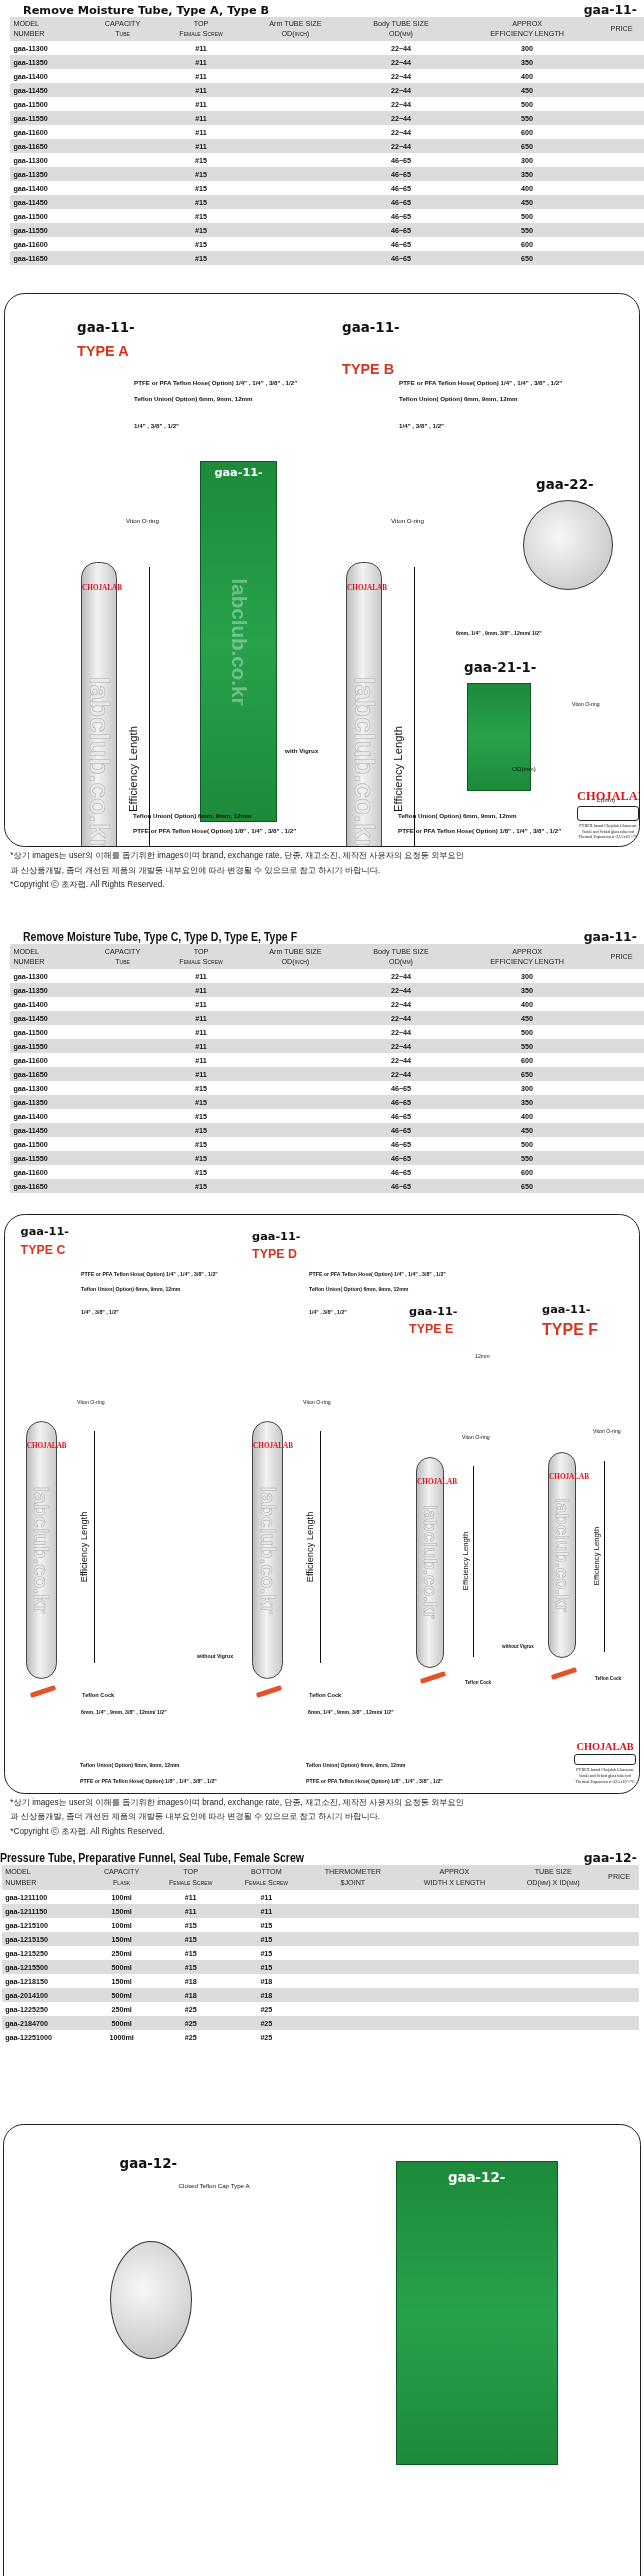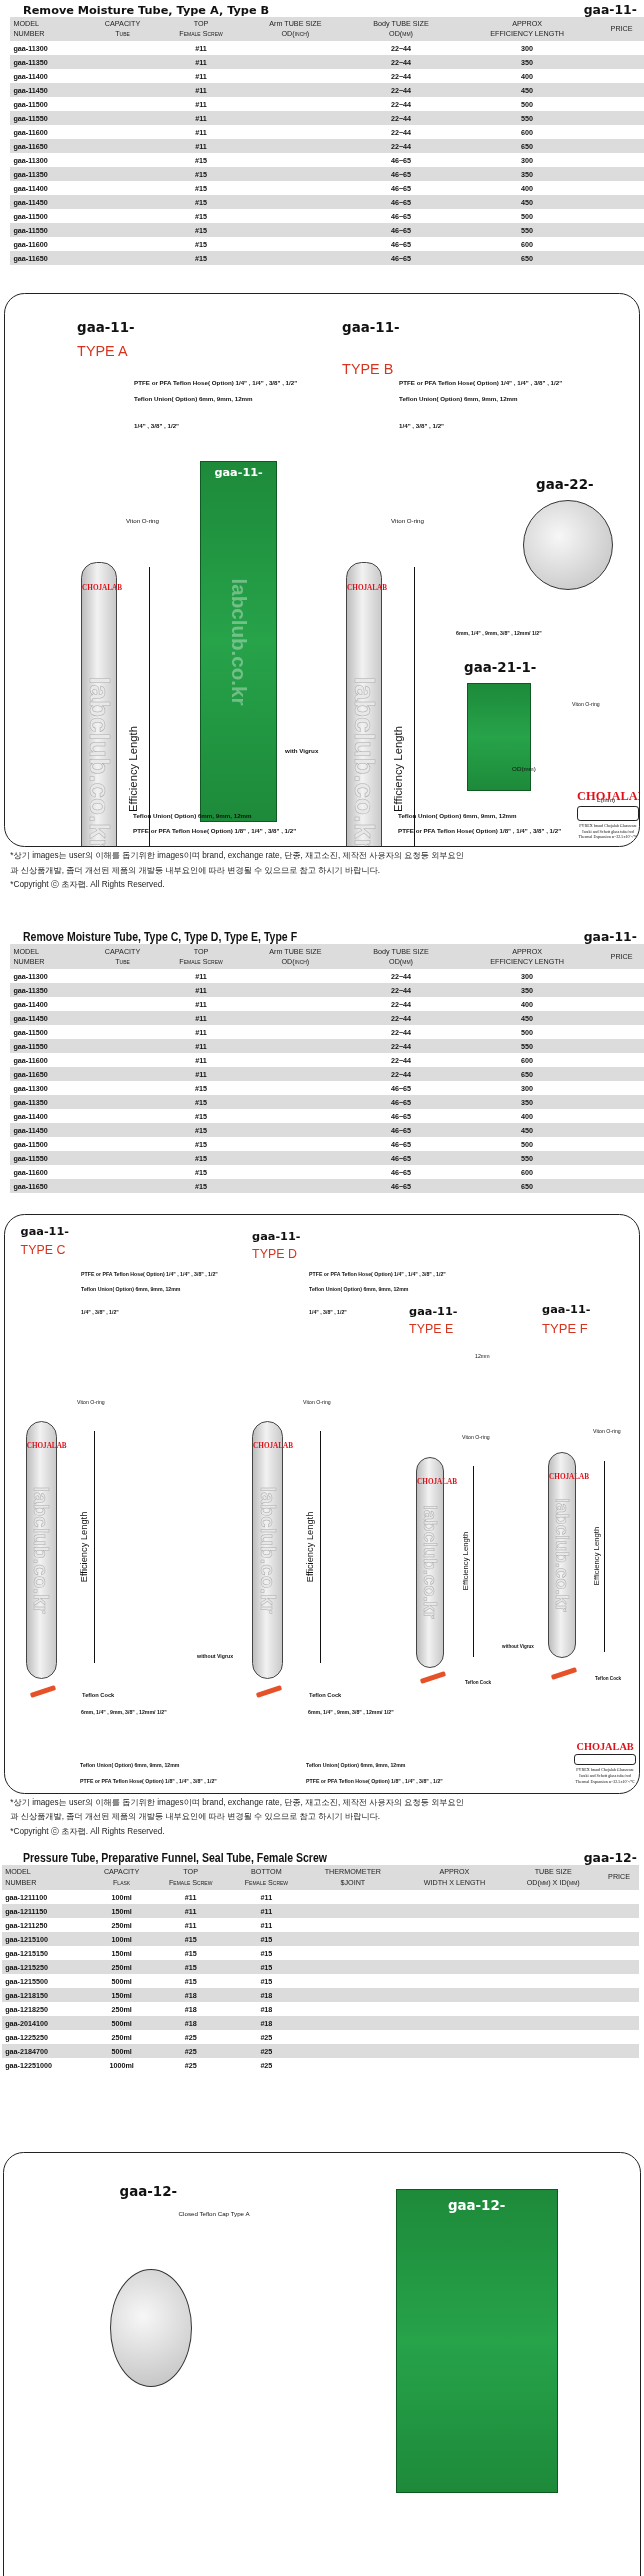--- a/index.html
+++ b/index.html
@@ -16,21 +16,21 @@
   table.spec tbody tr:nth-child(even) { background: #dcdcdc; }
   table.spec td.c { text-align: center; }
   .sc { font-variant: small-caps; }
   .panel { position: relative; margin: 0 4.1px; border: 1px solid #222; border-radius: 20.6px; background: #fff; overflow: hidden; }
   .notice { padding: 3.1px 10.3px; font-size: 8.2px; line-height: 12.4px; color: #222; }
   .notice p { margin-bottom: 2.1px; }
   .gap { height: 20.6px; }
   .lbl { position: absolute; font-size: 6.2px; font-weight: bold; white-space: nowrap; }
   .lbl.thin { font-weight: normal; }
   .pcode { position: absolute; font-size: 13.4px; font-weight: bold; font-family: "DejaVu Sans", sans-serif; }
-  .ptype { position: absolute; font-size: 14.4px; font-weight: normal; color: #d7341f; }
+  .ptype { position: absolute; font-size: 14.4px; font-weight: bold; color: #d7341f; }
   .tube { position: absolute; background: linear-gradient(90deg,#bdbdbd,#f2f2f2 45%,#c9c9c9); border: 1px solid #444; border-radius: 15.5px; }
   .tube .brand { position: absolute; top: 20.6px; left: 0; right: 0; text-align: center; color: #e0101a; font-family: "Liberation Serif", serif; font-weight: bold; font-size: 7.2px; }
   .tube .wm { position: absolute; top: 50%; left: 50%; transform: translate(-50%,-50%) rotate(90deg); font-size: 28px; font-weight: bold; color: #e8e8e8; -webkit-text-stroke: 0.5px #aaa; white-space: nowrap; }
   .eff { position: absolute; border-left: 1px solid #111; }
   .eff span { position: absolute; left: -17.5px; top: 50%; transform: translate(-50%,-50%) rotate(-90deg); font-size: 11.3px; white-space: nowrap; }
   .photo { position: absolute; background: linear-gradient(180deg,#1d8a3a,#27a34a 50%,#1d8a3a); border: 0.5px solid #0e5a22; }
   .photo .pt { position: absolute; top: 4.1px; width: 100%; text-align: center; font-size: 11.3px; font-weight: bold; color: #fff; font-family: "DejaVu Sans", sans-serif; }
   .photo .wm { position: absolute; top: 50%; left: 50%; transform: translate(-50%,-50%) rotate(90deg); font-size: 20.6px; font-weight: bold; color: rgba(255,255,255,0.35); white-space: nowrap; }
   .logo-box { position: absolute; width: 62px; text-align: center; }
   .logo-box .brand { color: #e0101a; font-family: "Liberation Serif", serif; font-weight: bold; font-size: 12.4px; }
@@ -488,21 +488,21 @@
 <div class="gap" style="height:20.6px"></div>
 
 <div class="panel" style="height:580px;">
   <div class="pcode" style="left:15.5px;top:10.3px;font-size:11.3px">gaa-11-</div>
   <div class="ptype" style="left:15.5px;top:28px;font-size:12.4px">TYPE C</div>
   <div class="pcode" style="left:247px;top:15.5px;font-size:11.3px">gaa-11-</div>
   <div class="ptype" style="left:247px;top:32px;font-size:12.4px">TYPE D</div>
   <div class="pcode" style="left:404px;top:90px;font-size:11.3px">gaa-11-</div>
   <div class="ptype" style="left:404px;top:107px;font-size:12.4px">TYPE E</div>
   <div class="pcode" style="left:537px;top:88px;font-size:11.3px">gaa-11-</div>
-  <div class="ptype" style="left:537px;top:106px;font-size:13px">TYPE F</div>
+  <div class="ptype" style="left:537px;top:106px;font-size:16px">TYPE F</div>
 
   <div class="lbl" style="left:76px;top:56px;font-size:5.2px">PTFE or PFA Teflon Hose( Option) 1/4" , 1/4" , 3/8" , 1/2"</div>
   <div class="lbl" style="left:76px;top:71px;font-size:5.2px">Teflon Union( Option) 6mm, 9mm, 12mm</div>
   <div class="lbl" style="left:76px;top:94px;font-size:5.2px">1/4" , 3/8" , 1/2"</div>
   <div class="lbl" style="left:304px;top:56px;font-size:5.2px">PTFE or PFA Teflon Hose( Option) 1/4" , 1/4" , 3/8" , 1/2"</div>
   <div class="lbl" style="left:304px;top:71px;font-size:5.2px">Teflon Union( Option) 6mm, 9mm, 12mm</div>
   <div class="lbl" style="left:304px;top:94px;font-size:5.2px">1/4" , 3/8" , 1/2"</div>
   <div class="lbl thin" style="left:470px;top:138px;font-size:5.2px">12mm</div>
 
   <div class="tube" style="left:20.6px;top:206px;width:31px;height:258px">
@@ -570,21 +570,21 @@
 
 <div class="notice">
   <p>*상기 images는 user의 이해를 돕기위한 images이며 brand, exchange rate, 단종, 재고소진, 제작전 사용자의 요청등 외부요인</p>
   <p>과 신상품개발, 좀더 개선된 제품의 개발등 내부요인에 따라 변경될 수 있으므로 참고 하시기 바랍니다.</p>
   <p>*Copyright ⓒ 초자랩.     All Rights Reserved.</p>
 </div>
 
 <div class="gap" style="height:5.2px"></div>
 
 <div>
-  <div class="section-title condensed" style="padding-left:23px">
+  <div class="section-title condensed" style="padding-left:0">
     <h2>Pressure Tube, Preparative Funnel, Seal Tube, Female Screw</h2>
     <span class="code">gaa-12-</span>
   </div>
   <table class="spec" style="margin-left:2.1px;width:637px">
     <thead>
         <tr>
           <th>
             <div>MODEL</div>
             <div class="sc">NUMBER</div>
           </th>
@@ -632,30 +632,20 @@
           <td>gaa-1211150</td>
           <td class="c">150ml</td>
           <td class="c">#11</td>
           <td class="c">#11</td>
           <td class="c"></td>
           <td class="c"></td>
           <td class="c"></td>
           <td class="c"></td>
         </tr>
         <tr>
-          <td>gaa-1211250</td>
-          <td class="c">250ml</td>
-          <td class="c">#11</td>
-          <td class="c">#11</td>
-          <td class="c"></td>
-          <td class="c"></td>
-          <td class="c"></td>
-          <td class="c"></td>
-        </tr>
-        <tr>
           <td>gaa-1215100</td>
           <td class="c">100ml</td>
           <td class="c">#15</td>
           <td class="c">#15</td>
           <td class="c"></td>
           <td class="c"></td>
           <td class="c"></td>
           <td class="c"></td>
         </tr>
         <tr>
@@ -684,30 +674,20 @@
           <td class="c">#15</td>
           <td class="c">#15</td>
           <td class="c"></td>
           <td class="c"></td>
           <td class="c"></td>
           <td class="c"></td>
         </tr>
         <tr>
           <td>gaa-1218150</td>
           <td class="c">150ml</td>
-          <td class="c">#18</td>
-          <td class="c">#18</td>
-          <td class="c"></td>
-          <td class="c"></td>
-          <td class="c"></td>
-          <td class="c"></td>
-        </tr>
-        <tr>
-          <td>gaa-1218250</td>
-          <td class="c">250ml</td>
           <td class="c">#18</td>
           <td class="c">#18</td>
           <td class="c"></td>
           <td class="c"></td>
           <td class="c"></td>
           <td class="c"></td>
         </tr>
         <tr>
           <td>gaa-2014100</td>
           <td class="c">500ml</td>

